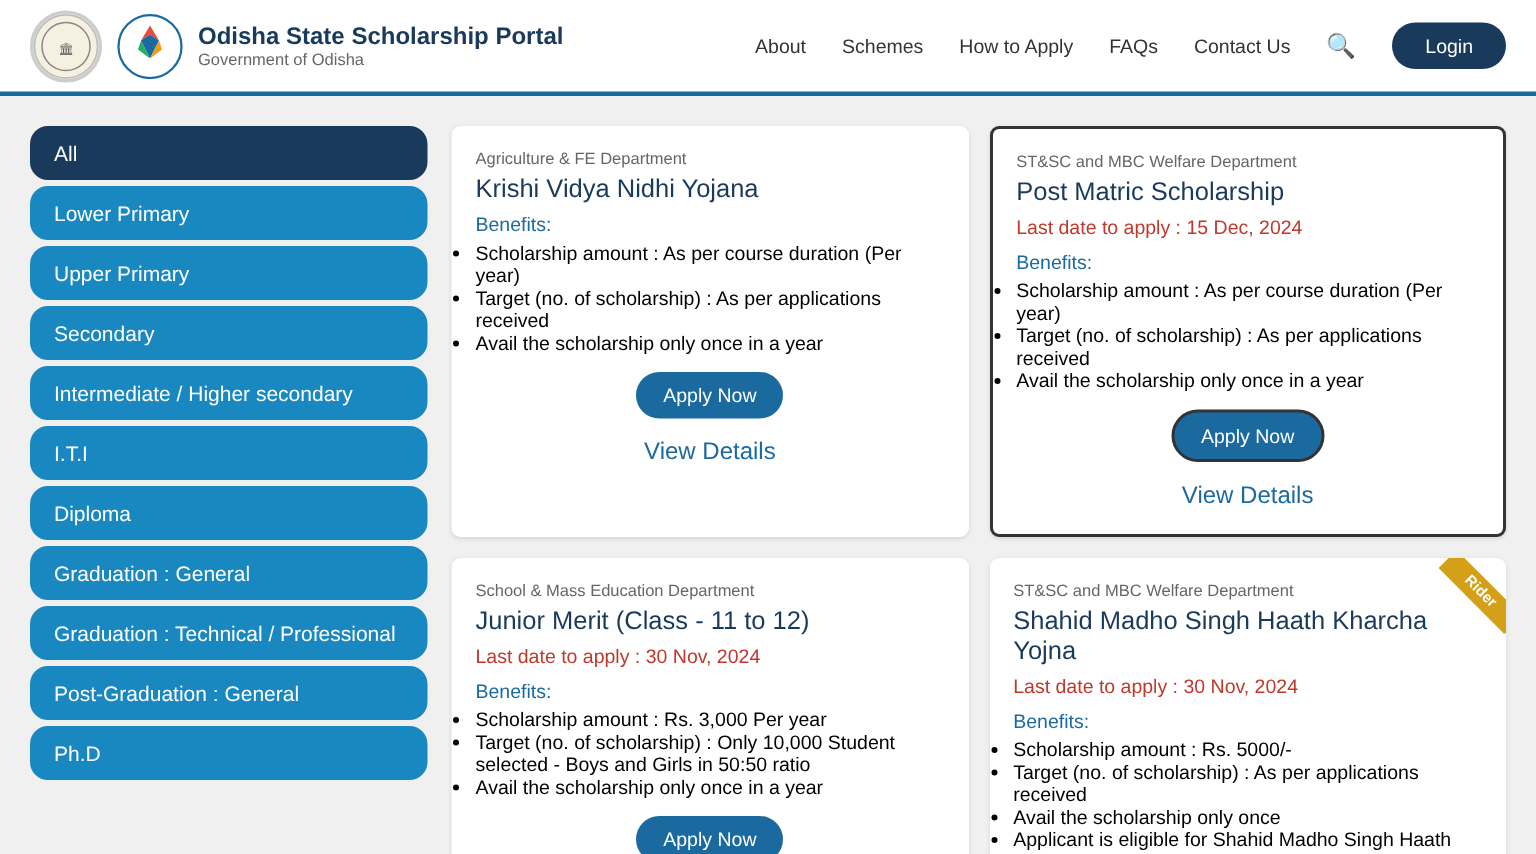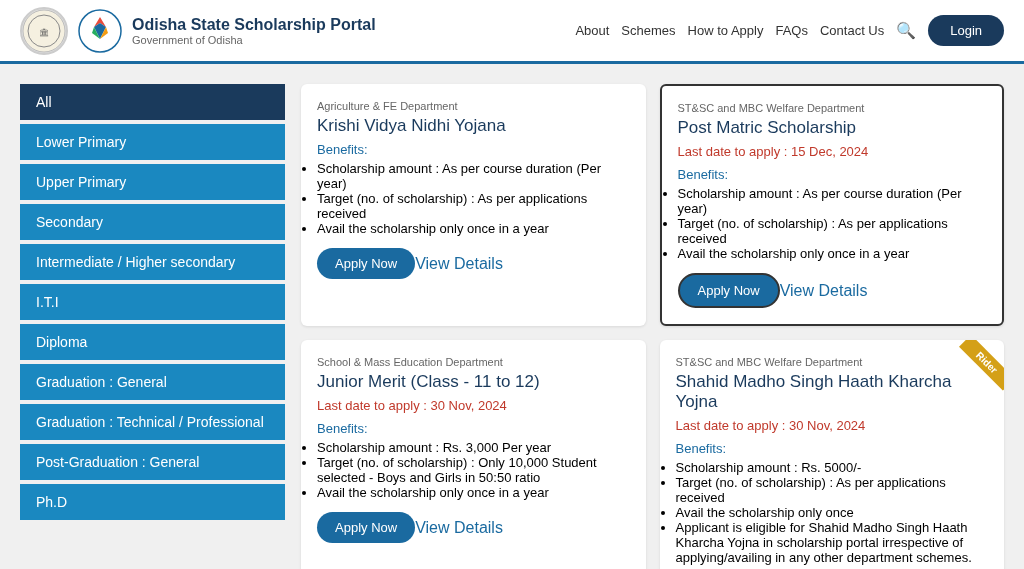--- a/index.html
+++ b/index.html
@@ -4,44 +4,44 @@
   <style>
     * { margin: 0; padding: 0; box-sizing: border-box; }
     body { font-family: Arial, sans-serif; font-size: 13px; background: #f0f0f0; width: 1024px; min-height: 569px; overflow-x: hidden; }
 
     
     .header { background: #fff; border-bottom: 3px solid #1a6aa0; display: flex; align-items: center; padding: 8px 20px; height: 64px; }
     .logo-circle { width: 48px; height: 48px; border-radius: 50%; background: #e0e0e0; display: flex; align-items: center; justify-content: center; font-size: 18px; border: 2px solid #ccc; overflow: hidden; }
     .logo-circle2 { width: 48px; height: 48px; background: #fff; display: flex; align-items: center; justify-content: center; }
     .logo-text h1 { font-size: 16px; font-weight: bold; color: #1a3a5c; }
     .logo-text p { font-size: 11px; color: #666; }
-    .header-nav { margin-left: auto; display: flex; align-items: center; gap: 12px; }
+    .header-nav { margin-left: auto; display: flex; align-items: center; gap: 24px; }
     .header-nav a { color: #333; text-decoration: none; font-size: 13px; }
     .search-icon-wrap { cursor: pointer; color: #333; font-size: 16px; }
     .login-btn { background: #1a3a5c; color: #fff; border: none; padding: 8px 22px; border-radius: 20px; font-size: 13px; cursor: pointer; text-align: right; }
 
     
     .main { display: flex; padding: 20px; gap: 16px; background: #f0f0f0; }
 
     
     .sidebar { width: 265px; flex-shrink: 0; display: flex; flex-direction: column; gap: 4px; }
-    .sidebar-item { padding: 10px 16px; border-radius: 0; cursor: pointer; font-size: 14px; color: #fff; background: #1a88c0; }
+    .sidebar-item { padding: 10px 16px; border-radius: 12px; cursor: pointer; font-size: 14px; color: #fff; background: #1a88c0; }
     .sidebar-item.active { background: #1a3a5c; }
 
     
     .cards-grid { flex: 1; display: grid; grid-template-columns: 1fr 1fr; gap: 14px; }
 
     
     .card { background: #fff; border-radius: 6px; padding: 16px; position: relative; box-shadow: 0 1px 3px rgba(0,0,0,0.1); }
     .card.highlighted { border: 2px solid #333; }
     .card-dept { font-size: 11px; color: #666; margin-bottom: 4px; }
     .card-title { font-size: 17px; font-weight: normal; color: #1a3a5c; margin-bottom: 6px; }
     .card-date { color: #c0392b; font-size: 13px; margin-bottom: 8px; }
     .card-benefits-label { color: #1a6aa0; font-size: 13px; margin-bottom: 4px; }
-    .card-actions { display: flex; align-items: center; gap: 0; margin-top: 12px; }
+    .card-actions { display: flex; align-items: center; gap: 14px; margin-top: 12px; flex-direction: column; }
     .apply-btn { background: #1a6aa0; color: #fff; border: none; padding: 8px 18px; border-radius: 20px; font-size: 13px; cursor: pointer; }
     .apply-btn.highlighted-btn { border: 2px solid #333; }
     .view-details { color: #1a6aa0; font-size: 16px; cursor: pointer; text-decoration: none; background: none; border: none; }
 
     
     .ribbon { position: absolute; top: 0; right: 0; width: 60px; height: 60px; overflow: hidden; }
     .ribbon span { position: absolute; top: 14px; right: -14px; background: #d4a017; color: #fff; font-size: 10px; font-weight: bold; padding: 3px 18px; transform: rotate(45deg); transform-origin: center; white-space: nowrap; }
 
     .header-logo-wrap { display: flex; align-items: center; gap: 8px; }
   </style>

